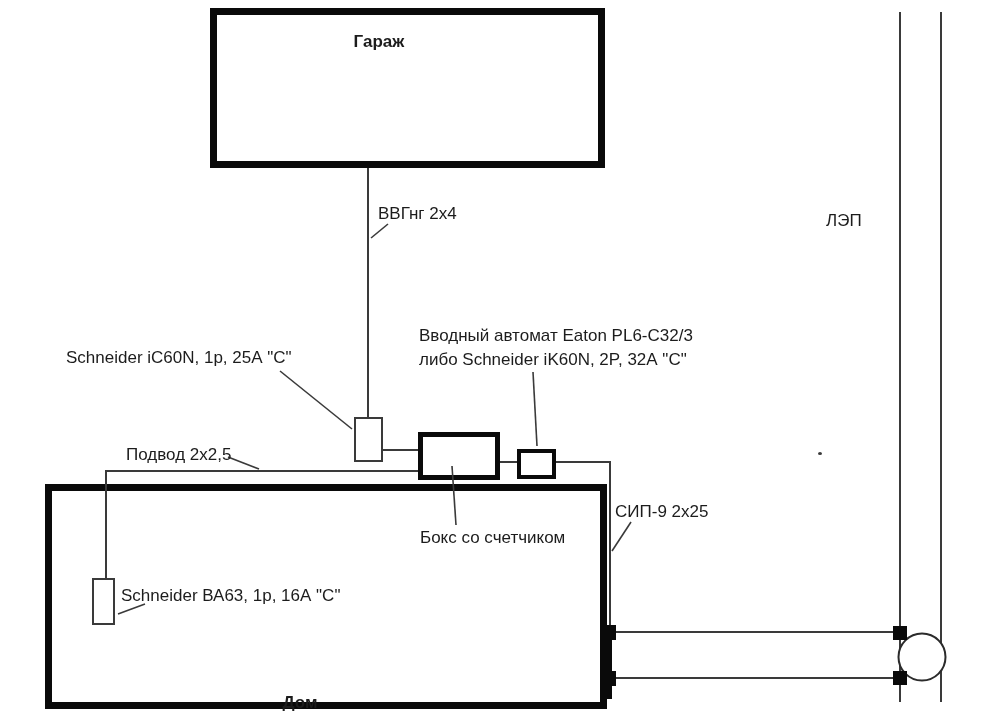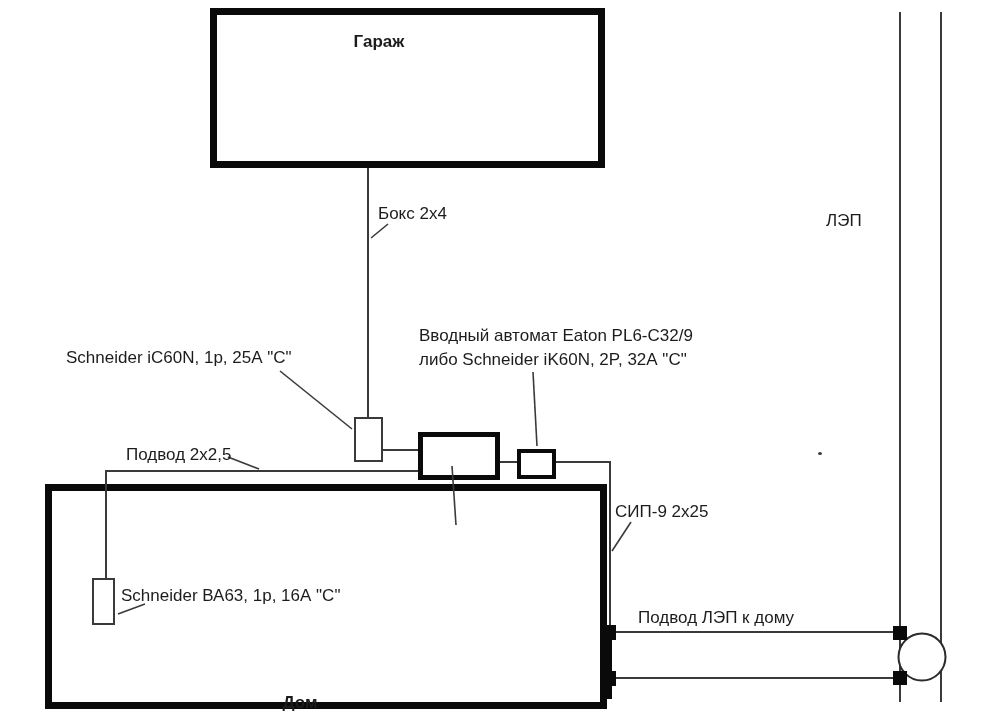--- a/index.html
+++ b/index.html
@@ -62,24 +62,24 @@
   <div class="term" style="left:602px;top:625px;width:14px;height:15px;"></div>
   <div class="term" style="left:602px;top:671px;width:14px;height:15px;"></div>
   <div class="term" style="left:893px;top:626px;width:14px;height:14px;"></div>
   <div class="term" style="left:893px;top:671px;width:14px;height:14px;"></div>
 
   <div class="dot" style="left:818px;top:452px;width:4px;height:3px;"></div>
 
   <div class="lbl bold center" style="left:339px;top:31px;width:80px;">Гараж</div>
   <div class="lbl bold center" style="left:260px;top:692px;width:80px;">Дом</div>
   <div class="lbl" style="left:826px;top:210px;">ЛЭП</div>
-  <div class="lbl" style="left:378px;top:203px;">Бокс 2х4</div>
+  <div class="lbl" style="left:378px;top:203px;">ВВГнг 2х4</div>
   <div class="lbl" style="left:66px;top:347px;">Schneider iC60N, 1p, 25А "С"</div>
   <div>
-    <div class="lbl" style="left:419px;top:325px;">Вводный автомат Eaton PL6-C32/9</div>
+    <div class="lbl" style="left:419px;top:325px;">Вводный автомат Eaton PL6-C32/3</div>
     <div class="lbl" style="left:419px;top:349px;">либо Schneider iK60N, 2P, 32А "С"</div>
   </div>
   <div class="lbl" style="left:126px;top:444px;">Подвод 2х2,5</div>
+  <div class="lbl" style="left:420px;top:527px;">Бокс со счетчиком</div>
   <div class="lbl" style="left:615px;top:501px;">СИП-9 2х25</div>
   <div class="lbl" style="left:121px;top:585px;">Schneider ВА63, 1p, 16А "С"</div>
-  <div class="lbl" style="left:638px;top:607px;">Подвод ЛЭП к дому</div>
 
 </div>
 
 </body></html>

